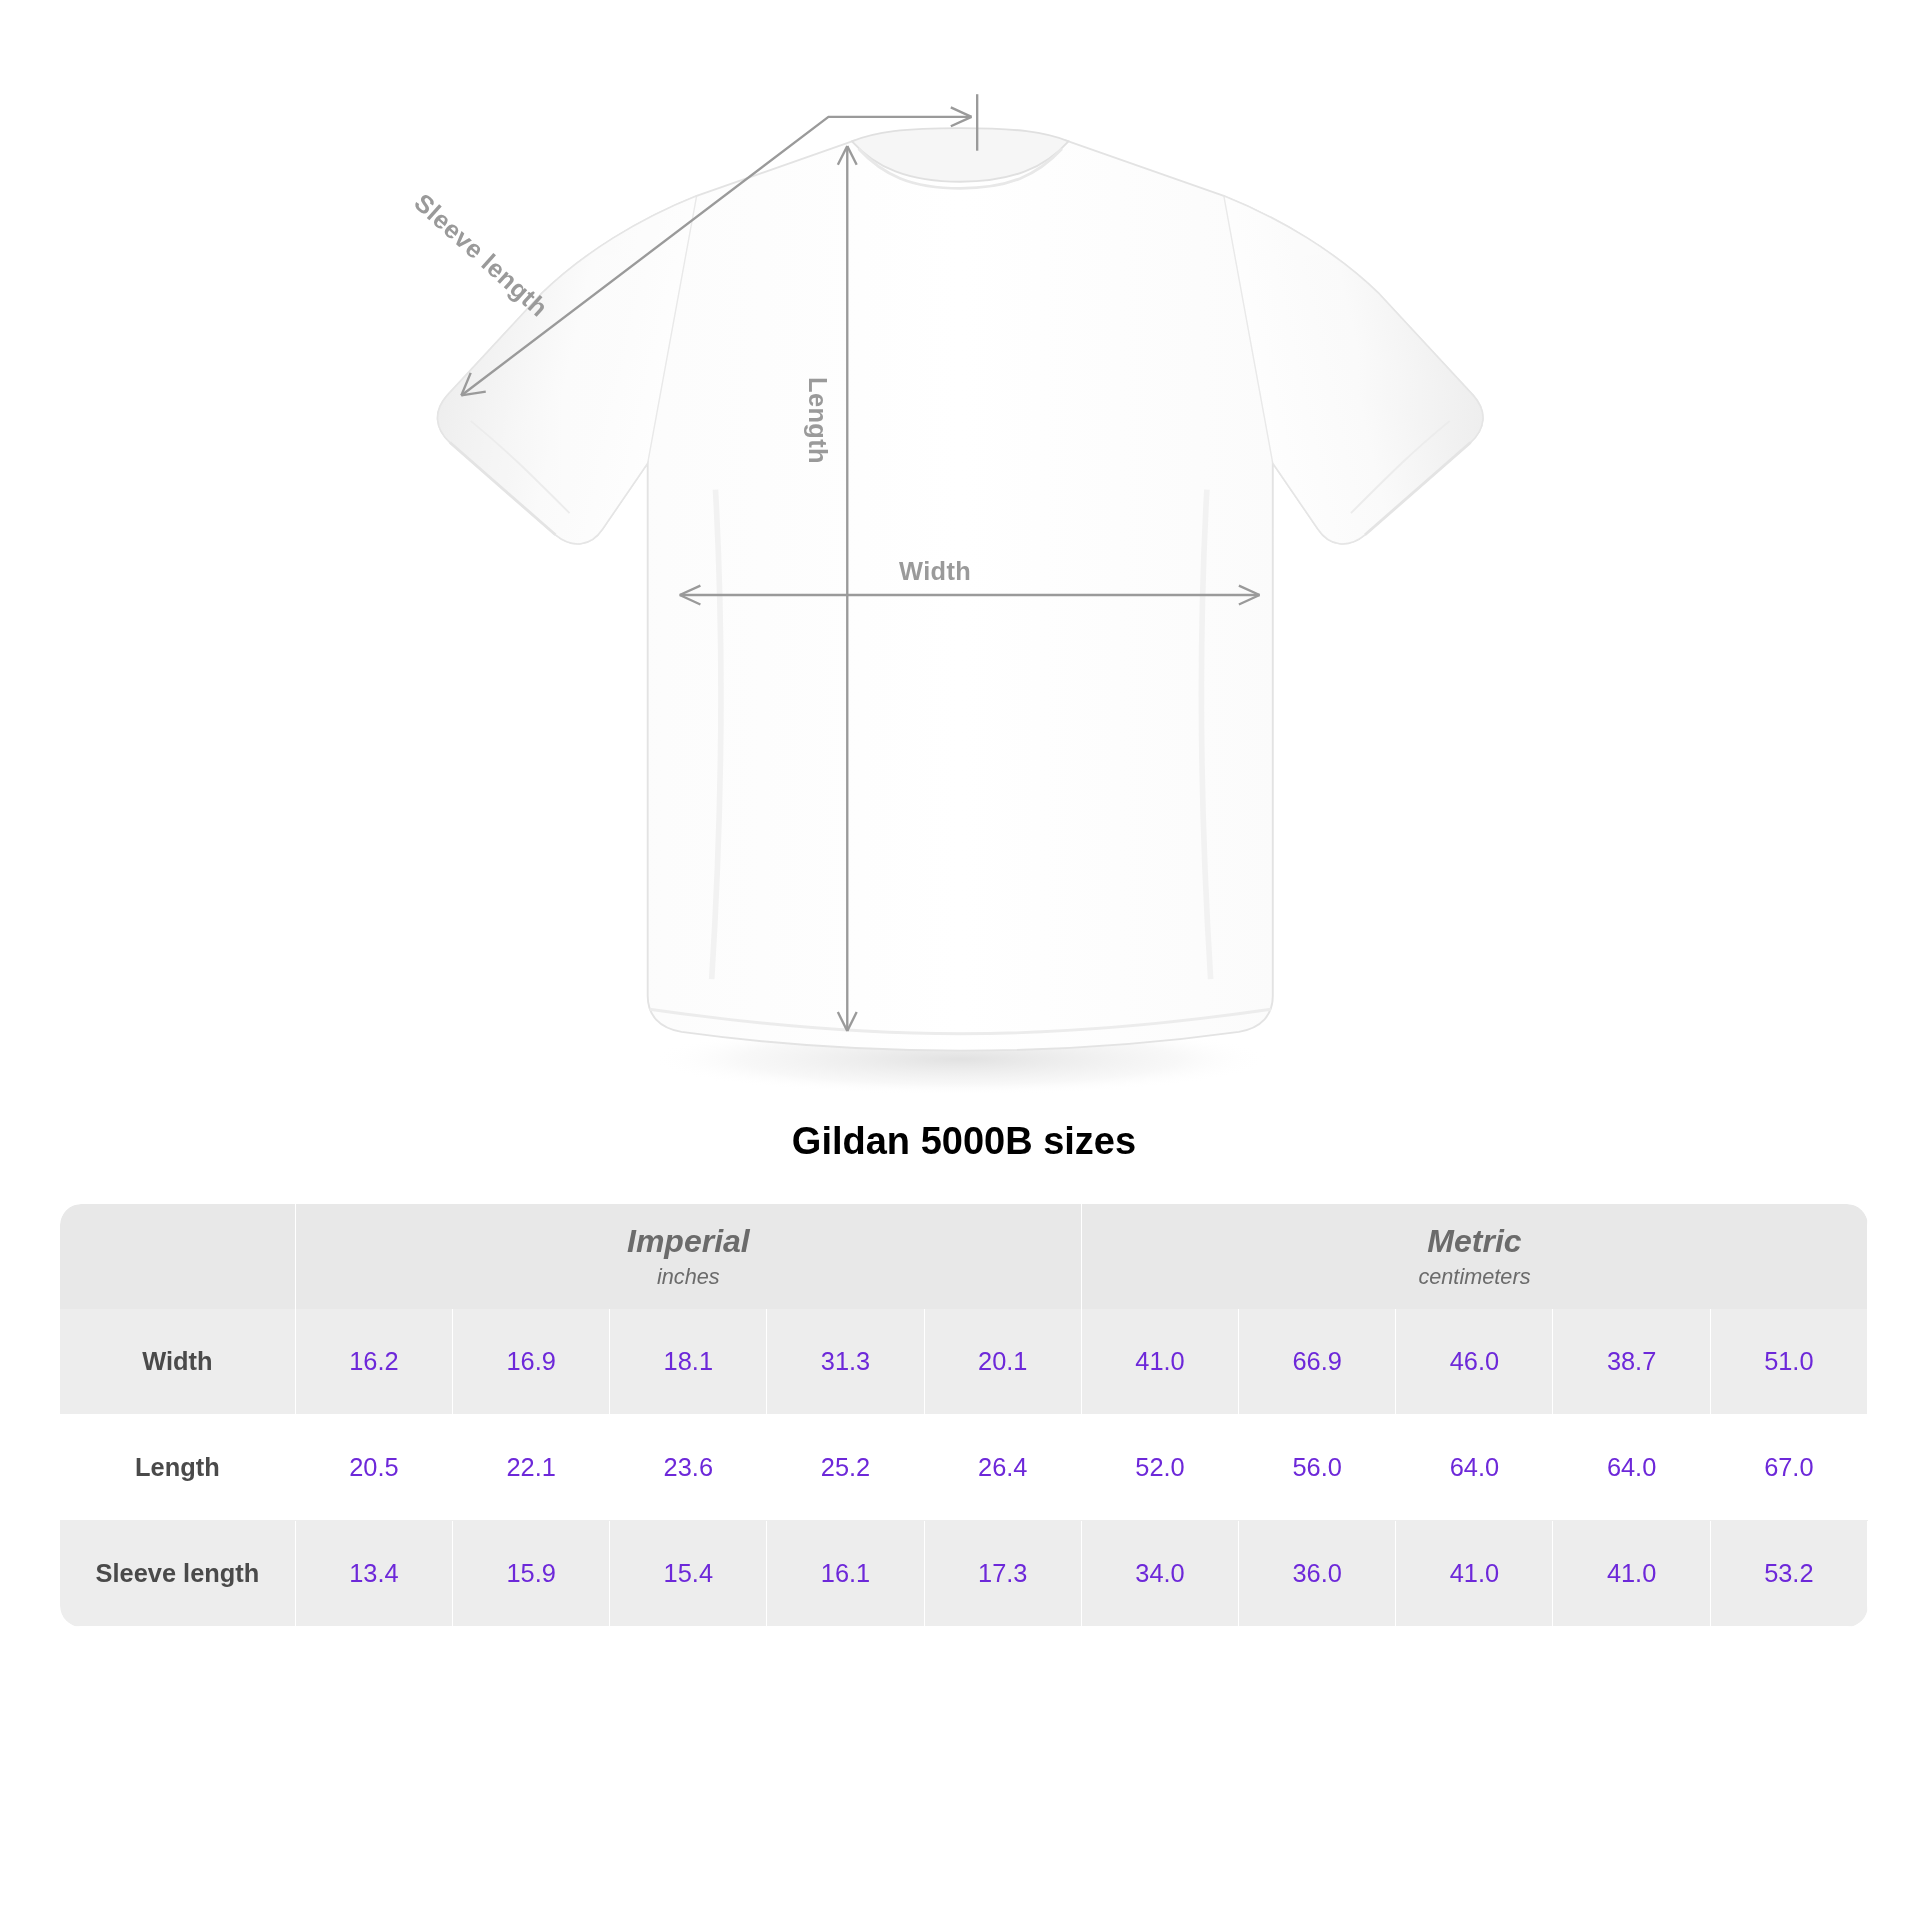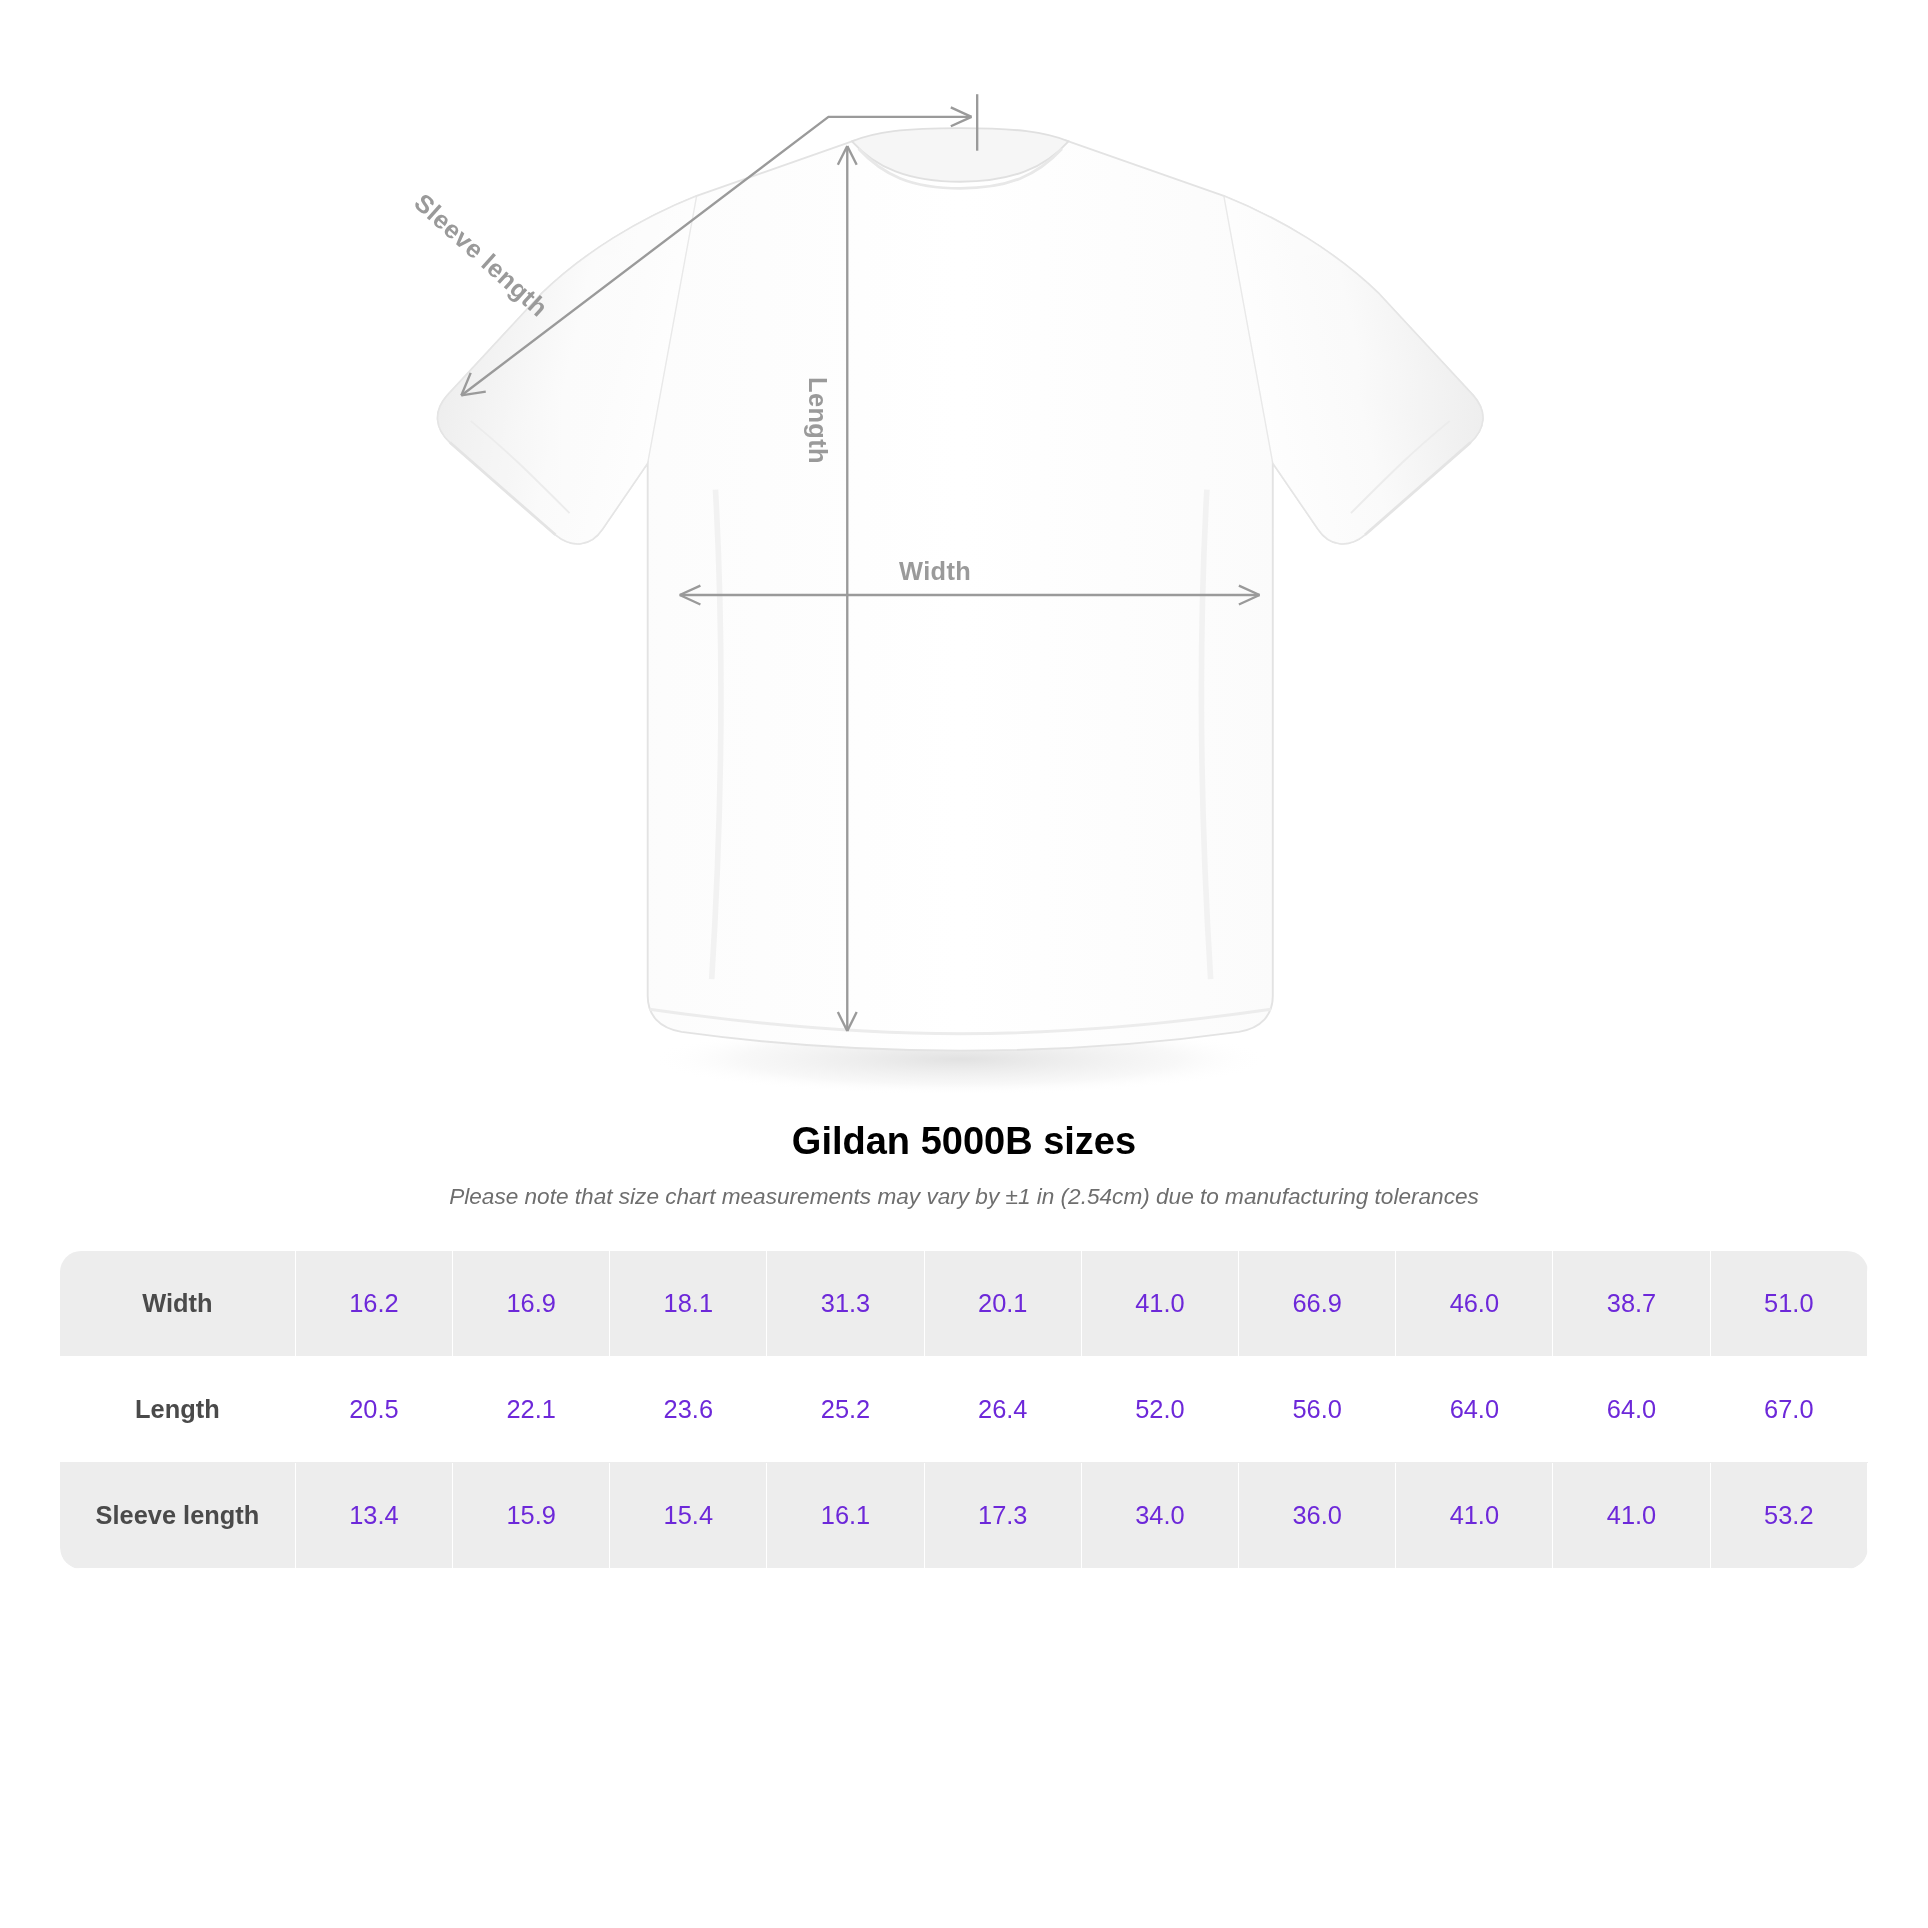--- a/index.html
+++ b/index.html
@@ -247,40 +247,50 @@
       </g>
     </svg>
 
     <span class="dim-label width-label">Width</span>
     <span class="dim-label length-label">Length</span>
     <span class="dim-label sleeve-label">Sleeve length</span>
   </div>
 
   <div class="title-block">
     <h1 class="chart-title">Gildan 5000B sizes</h1>
-    <p class="chart-note">Please note that size chart measurements may vary by ±1 in (2.54cm) due to manufacturing tolerances</p>
   </div>
 
   <div class="table-wrap">
     <table class="size-table">
       <colgroup>
         <col style="width:235px">
         <col style="width:157px">
           <col style="width:157px">
           <col style="width:157px">
           <col style="width:157px">
           <col style="width:157px">
         <col style="width:157px">
           <col style="width:157px">
           <col style="width:157px">
           <col style="width:157px">
           <col style="width:157px">
       </colgroup>
       <tbody>
 
+        <tr class="unit-row">
+          <td class="spacer-cell corner-tl"></td>
+          <td colspan="5">
+            <div class="unit-name">Imperial</div>
+            <div class="unit-sub">inches</div>
+          </td>
+          <td colspan="5" class="corner-tr">
+            <div class="unit-name">Metric</div>
+            <div class="unit-sub">centimeters</div>
+          </td>
+        </tr>
 
 
         <tr class="data-row shade">
           <td class="rowlabel">Width</td>
           <td class="val">16.2</td>
           <td class="val">16.9</td>
           <td class="val">18.1</td>
           <td class="val">31.3</td>
           <td class="val">20.1</td>
           <td class="val">41.0</td>

